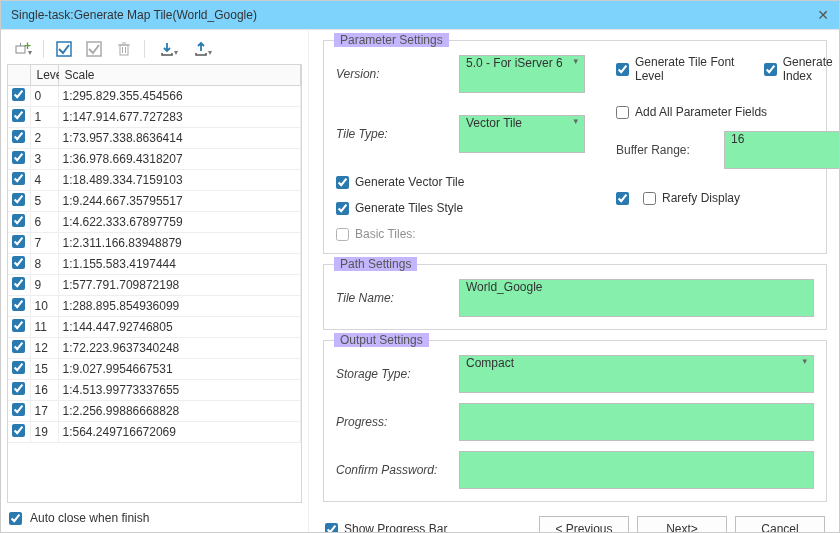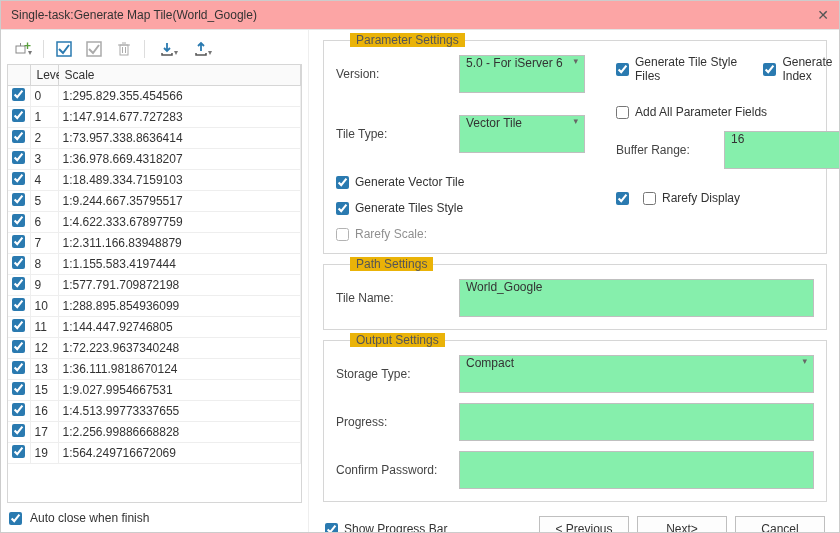--- a/index.html
+++ b/index.html
@@ -1,18 +1,18 @@
 <!DOCTYPE html>
 <html><head>
 <meta charset="utf-8">
 <style>
 * { box-sizing: border-box; margin: 0; padding: 0; font-family: "Segoe UI", Tahoma, sans-serif; font-size: 12px; color: #333; }
 body { background: #fff; width: 840px; height: 533px; overflow: hidden; border: 1px solid #ccc; }
 
-.titlebar { display: flex; justify-content: space-between; align-items: center; padding: 6px 10px; background: #fca5a5; border-bottom: 1px solid #e5e5e5; color: #555; }
+.titlebar { display: flex; justify-content: space-between; align-items: center; padding: 6px 10px; background: #7dd3fc; border-bottom: 1px solid #e5e5e5; color: #555; }
 .titlebar .close { font-size: 14px; cursor: pointer; color: #555; }
 
 .body { display: flex; height: calc(100% - 28px); }
 
 .left { width: 308px; border-right: 1px solid #eee; display: flex; flex-direction: column; padding: 6px 6px 0 6px; }
 .toolbar { display: flex; align-items: center; gap: 6px; padding: 2px 0 4px 0; }
 .tbtn { width: 24px; height: 22px; display:flex; align-items:center; justify-content:center; border:1px solid transparent; cursor:pointer; color:#555; }
 .tbtn svg { width:16px; height:16px; }
 .tbtn.drop { position:relative; width:28px; }
 .tbtn .caret { position:absolute; right:2px; bottom:2px; font-size:8px; color:#777; }
@@ -23,24 +23,24 @@
 .tbl th { text-align:left; font-weight:400; background:#fafafa; border-bottom:1px solid #d6d6d6; border-right:1px solid #d6d6d6; padding:3px 6px; position:sticky; top:0; }
 .tbl td { border-bottom:1px solid #eee; border-right:1px solid #eee; padding:2px 4px; white-space:nowrap; overflow:hidden; }
 .tbl td.chk { width:22px; text-align:center; }
 .tbl td.lvl { width:24px; }
 input[type=checkbox] { accent-color:#2a7ab0; width:13px; height:13px; }
 
 .auto-close { padding:8px 2px; display:flex; align-items:center; gap:8px; }
 
 .right { flex:1; padding:10px 12px 6px 14px; display:flex; flex-direction:column; gap:10px; overflow:hidden; }
 .fieldset { border:1px solid #d6d6d6; padding:14px 12px 12px 12px; position:relative; }
-.fieldset .legend { position:absolute; top:-8px; left:26px; background:#eab308; padding:0 6px; color:#555; }
+.fieldset .legend { position:absolute; top:-8px; left:10px; background:#c4b5fd; padding:0 6px; color:#555; }
 .row { display:flex; align-items:center; margin-bottom:10px; gap:8px; }
 .row:last-child { margin-bottom:0; }
-.lbl { width:115px; color:#444; flex-shrink:0; }
+.lbl { width:115px; color:#444; flex-shrink:0;font-style:italic; }
 .lbl-sm { width:100px; color:#444; flex-shrink:0; }
 .combo, .txt { height:38px; border:1px solid #bfbfbf; padding:0 6px; background:#86efac; display:flex; justify-content:space-between; color:#333; }
 .txt { width:100%; }
 .combo { width:126px; }
 .combo .arrow { font-size:9px; color:#666; }
 .chkrow { display:flex; align-items:center; gap:6px; }
 .pair { display:flex; gap:30px; }
 .col { display:flex; flex-direction:column; gap:12px; flex:1; }
 .rcol { width:240px; display:flex; flex-direction:column; gap:12px; }
 
@@ -184,25 +184,20 @@
               <td class="lvl">11</td>
               <td>1:144.447.92746805</td>
             </tr>
             <tr>
               <td class="chk"><input type="checkbox" checked="" style=""></td>
               <td class="lvl">12</td>
               <td>1:72.223.9637340248</td>
             </tr>
             <tr>
               <td class="chk"><input type="checkbox" checked="" style=""></td>
-              <td class="lvl">13</td>
-              <td>1:36.111.9818670124</td>
-            </tr>
-            <tr>
-              <td class="chk"><input type="checkbox" checked="" style=""></td>
               <td class="lvl">15</td>
               <td>1:9.027.9954667531</td>
             </tr>
             <tr>
               <td class="chk"><input type="checkbox" checked="" style=""></td>
               <td class="lvl">16</td>
               <td>1:4.513.99773337655</td>
             </tr>
             <tr>
               <td class="chk"><input type="checkbox" checked="" style=""></td>
@@ -248,29 +243,29 @@
             <input type="checkbox" checked="" style="">
             <span>Generate Vector Tile</span>
           </label>
           <label class="chkrow">
             <input type="checkbox" checked="" style="">
             <span>Generate Tiles Style</span>
           </label>
           <div class="row">
             <label class="chkrow" style="width:115px; opacity:0.55">
               <input type="checkbox" style="">
-              <span>Rarefy Scale:</span>
+              <span>Basic Tiles:</span>
             </label>
           </div>
         </div>
         <div class="rcol">
           <div class="row" style="gap:14px">
             <label class="chkrow">
               <input type="checkbox" checked="" style="">
-              <span>Generate Tile Style Files</span>
+              <span>Generate Tile Font Level</span>
             </label>
             <label class="chkrow">
               <input type="checkbox" checked="" style="">
               <span>Generate Index</span>
             </label>
           </div>
           <label class="chkrow">
             <input type="checkbox" style="">
             <span>Add All Parameter Fields</span>
           </label>

